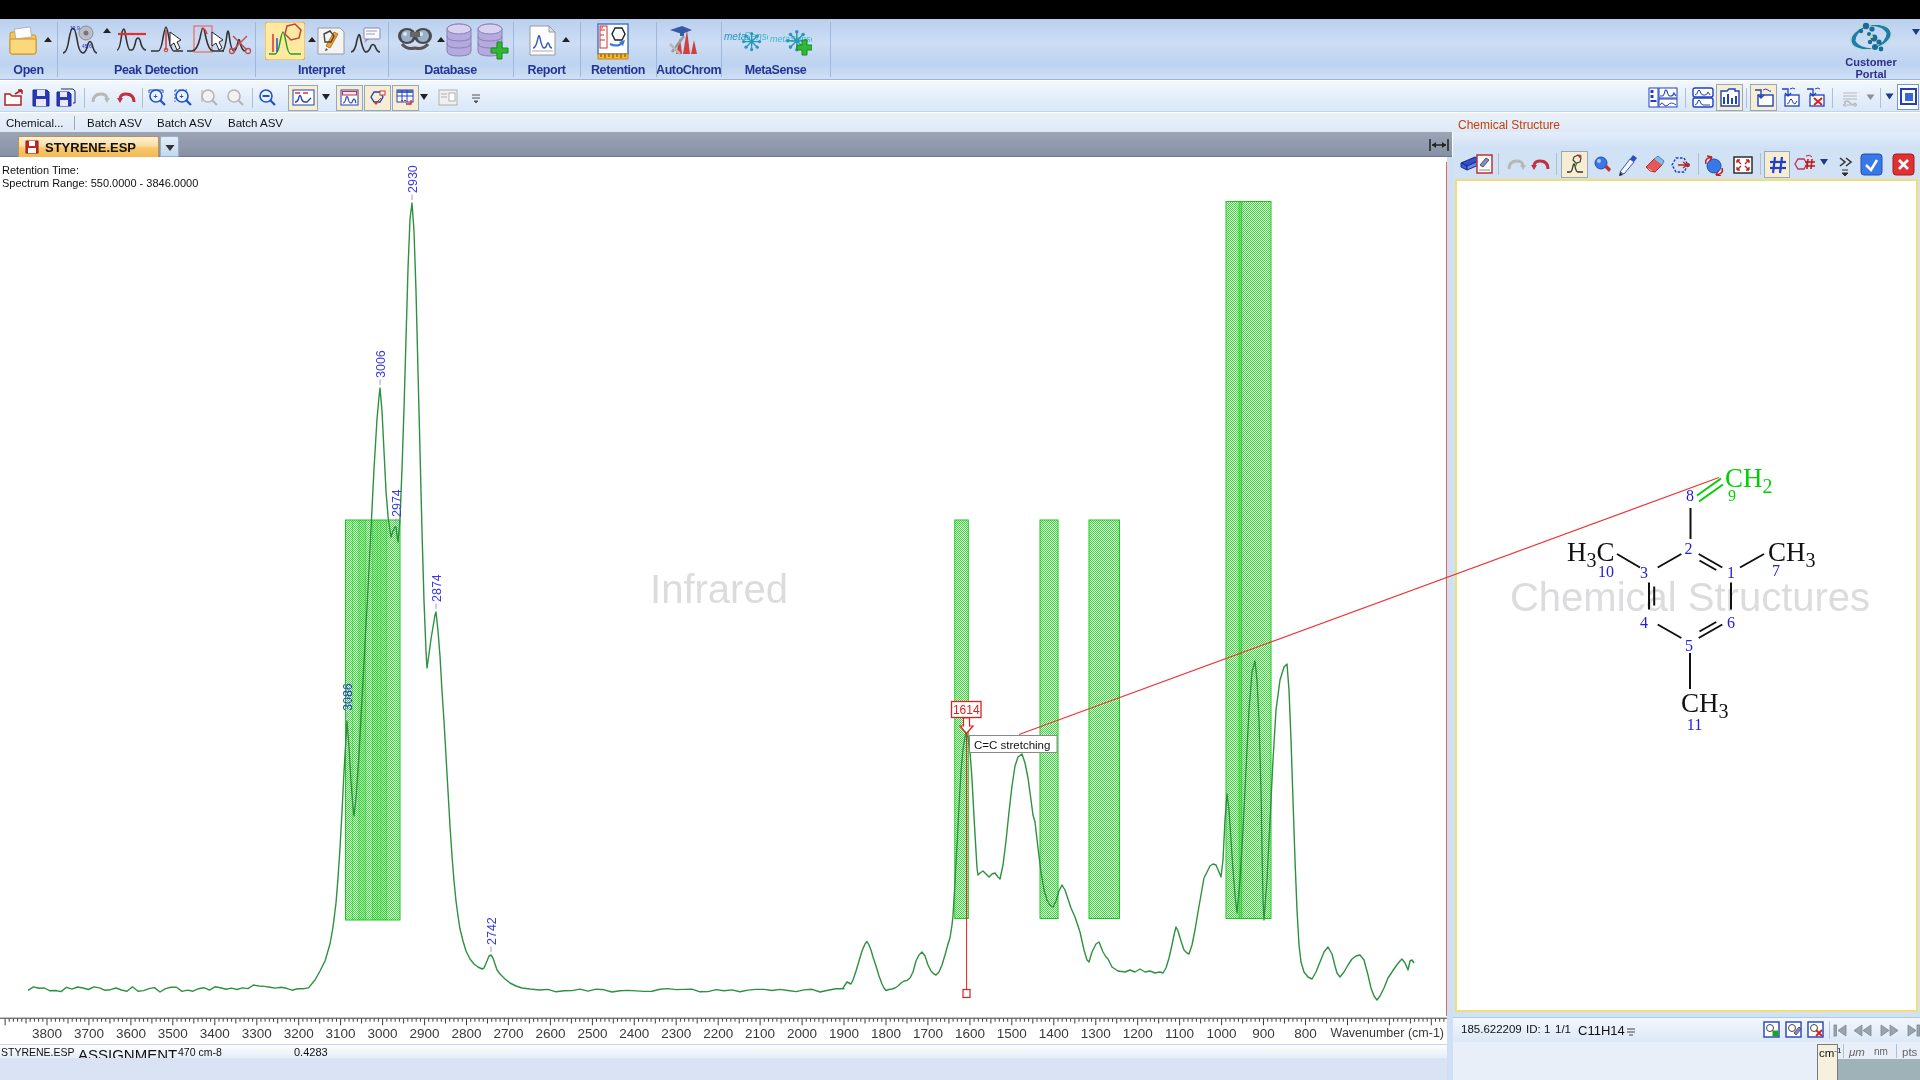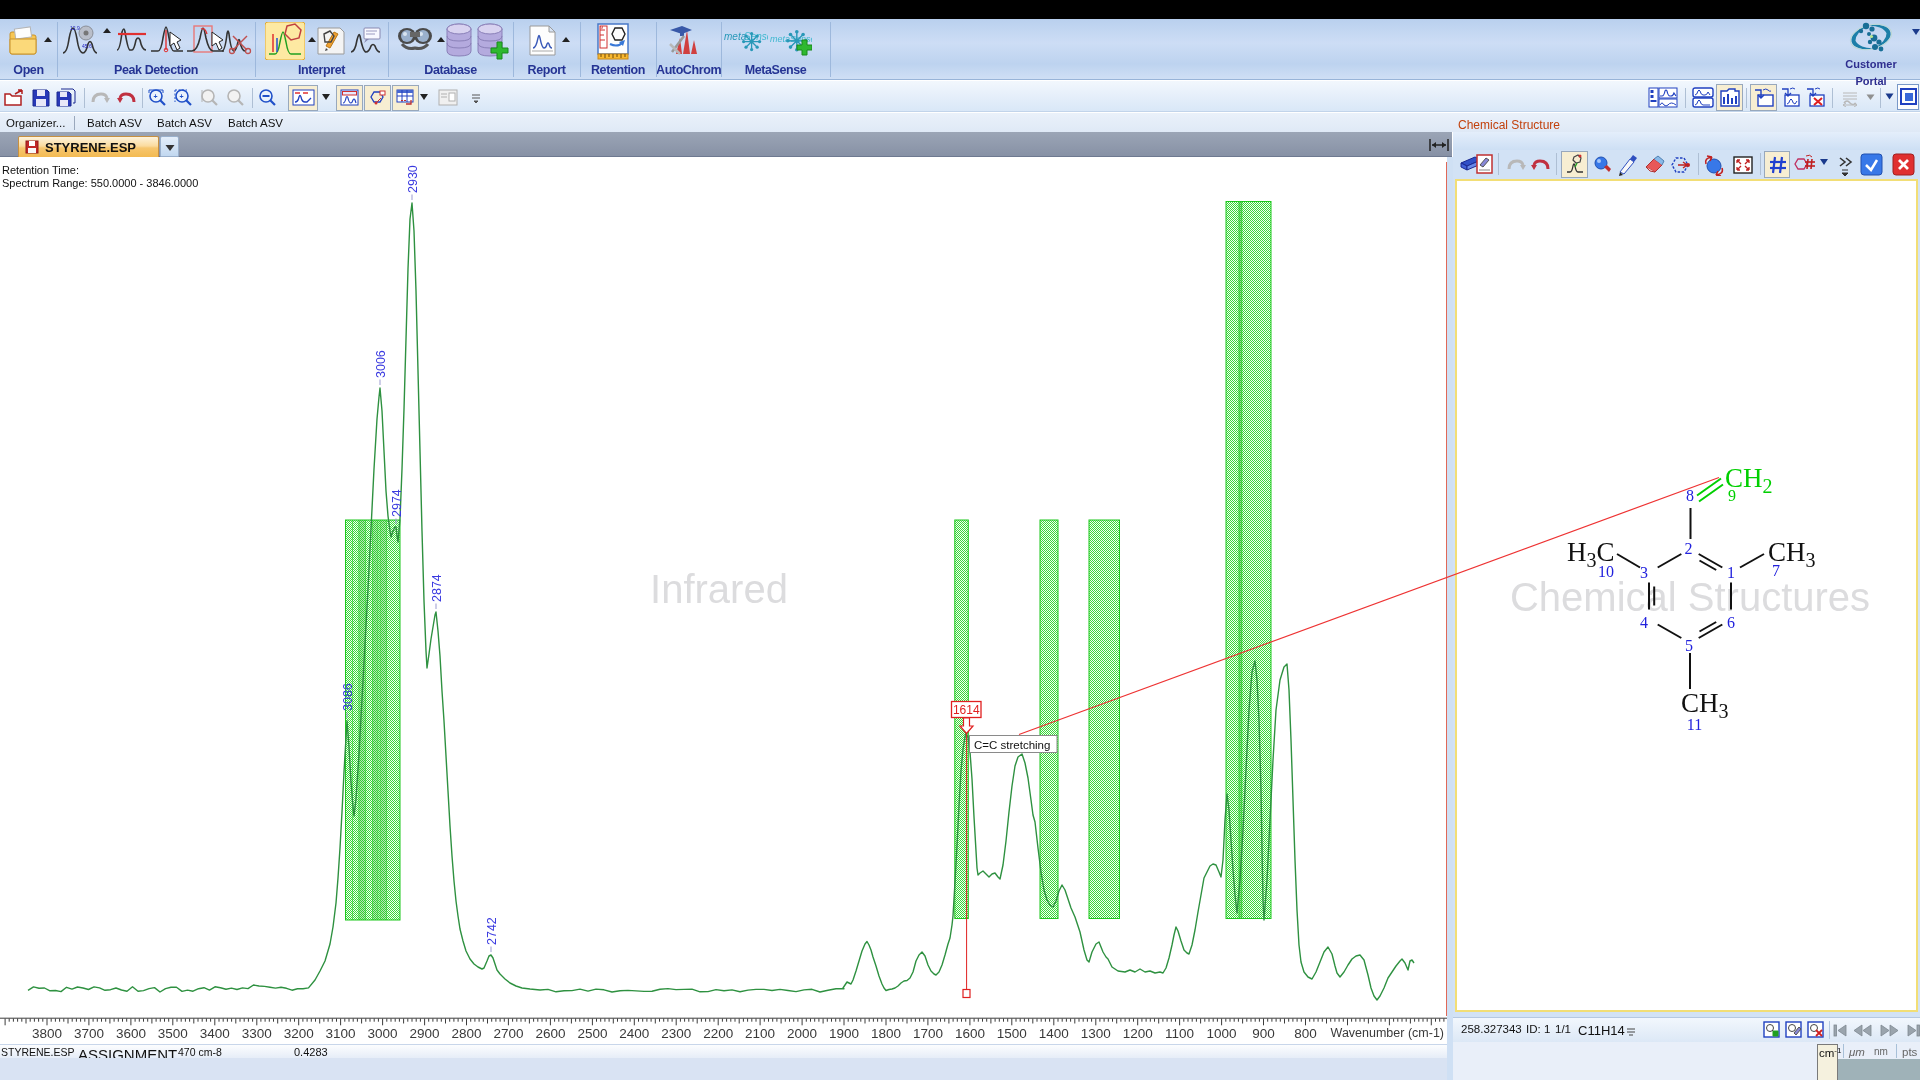--- a/index.html
+++ b/index.html
@@ -220,21 +220,21 @@
       <circle cx="20" cy="11" r="2.2"></circle>
       <circle cx="28" cy="14" r="2"></circle>
       <circle cx="33" cy="18" r="3.4"></circle>
       <circle cx="29" cy="22" r="2.2"></circle>
       <circle cx="38" cy="22" r="2.6"></circle>
       <circle cx="34" cy="27" r="3"></circle>
       <circle cx="40" cy="29" r="2.4"></circle>
     </g>
 <circle cx="30.5" cy="16.5" r="1.6" fill="#b8e890"></circle>
   </svg>
-<div class="abs" style="left:1840px;top:56px;width:62px;height:24px;color:#2e2e8f;font-weight:700;font-size:11px;text-align:center;line-height:17px">Customer<br>Portal</div>
+<div class="abs" style="left:1840px;top:56px;width:62px;height:24px;color:#2e2e8f;font-weight:700;font-size:11px;text-align:center;line-height:12px">Customer<br>Portal</div>
 <svg style="position:absolute;left:1912px;top:28px" width="8" height="8" viewBox="0 0 8 8">
     <path d="M0 1 L8 1 L4 7 Z" fill="#1a3a8c"></path>
   </svg>
 <svg style="position:absolute;left:3px;top:88px" width="22" height="20" viewBox="0 0 22 20">
     <path d="M2 6 L2 17 L18 17 L18 8 L9 8 L7 6 Z" fill="#fff" stroke="#b02020" stroke-width="1.5"></path>
     <path d="M12 6 L19 2 M19 2 L15 2 M19 2 L19 6" stroke="#b02020" stroke-width="1.5" fill="none"></path>
   </svg>
 <svg style="position:absolute;left:30px;top:88px" width="22" height="20" viewBox="0 0 22 20">
     <g transform="scale(1.0)">
       <path d="M3 2 L17 2 L19 4 L19 18 L3 18 Z" fill="#2838b8" stroke="#1a2890"></path>
@@ -383,21 +383,21 @@
   </svg>
 <div class="tsep" style="left:1880px"></div>
 <svg style="position:absolute;left:1884px;top:92px" width="11" height="9" viewBox="0 0 11 9">
     <path d="M1.5 1.5 L9.5 1.5 L5.5 7.5 Z" fill="#1a3a8c"></path>
   </svg>
 <div class="abs" style="left:1897px;top:84px;width:22px;height:26px;background:#fdfdfd;border:1px solid #7898c8"></div>
 <svg style="position:absolute;left:1900px;top:88px" width="17" height="18" viewBox="0 0 17 18">
     <rect x="1" y="1" width="15" height="15" fill="none" stroke="#2040c0" stroke-width="2"></rect>
     <rect x="5" y="5" width="8" height="8" fill="#3868d8"></rect>
   </svg>
-<div class="abs" style="left:6px;top:117px;font-size:11.5px;color:#111">Organizer...</div>
+<div class="abs" style="left:6px;top:117px;font-size:11.5px;color:#111">Chemical...</div>
 <div class="abs" style="left:74px;top:116px;width:1px;height:14px;background:#9aa8bc"></div>
 <div class="abs" style="left:87px;top:117px;font-size:11.5px;color:#111">Batch ASV</div>
 <div class="abs" style="left:157px;top:117px;font-size:11.5px;color:#111">Batch ASV</div>
 <div class="abs" style="left:228px;top:117px;font-size:11.5px;color:#111">Batch ASV</div>
 <div class="abs" style="left:18px;top:136px;width:141px;height:21px;background:linear-gradient(180deg,#fdf3dc 0%,#fbdb9e 45%,#f6c66e 55%,#f3ba52 100%);border:1px solid #c89040;border-bottom:none;border-radius:2px 2px 0 0"></div>
 <svg style="position:absolute;left:25px;top:140px" width="15" height="15" viewBox="0 0 15 15">
     <rect x="1" y="1" width="12" height="12" fill="#c02828" stroke="#901818"></rect>
     <rect x="4" y="1" width="6" height="5" fill="#fff"></rect>
     <rect x="3" y="8" width="8" height="5" fill="#f8f8f8"></rect>
   </svg>
@@ -987,21 +987,21 @@
       <text x="1694.5" y="730.0" text-anchor="middle" font-size="16" fill="#2121dd">11</text>
       <text x="1690.0" y="501.0" text-anchor="middle" font-size="16" fill="#2121dd">8</text>
       <text x="1732.0" y="501.0" text-anchor="middle" font-size="16" fill="#00cf00">9</text>
       <text x="1768.0" y="561.0" font-size="27" fill="#111" text-anchor="start">CH<tspan font-size="20" dy="6">3</tspan></text>
       <text x="1567" y="561" font-size="27" fill="#111">H<tspan font-size="20" dy="6">3</tspan><tspan font-size="27" dy="-6">C</tspan></text>
       <text x="1681.0" y="712.0" font-size="27" fill="#111" text-anchor="start">CH<tspan font-size="20" dy="6">3</tspan></text>
       <text x="1725.0" y="487.0" font-size="27" fill="#00cf00" text-anchor="start">CH<tspan font-size="20" dy="6">2</tspan></text>
     </g>
 </svg>
 <div class="abs" style="left:1453px;top:1017px;width:467px;height:25px;background:linear-gradient(180deg,#f2f7fd,#dce8f6);border-top:1px solid #b5c8e0"></div>
-<div class="abs" style="left:1461px;top:1023px;font-size:11.5px;color:#111">258.327343</div>
+<div class="abs" style="left:1461px;top:1023px;font-size:11.5px;color:#111">185.622209</div>
 <div class="abs" style="left:1526px;top:1023px;font-size:11.5px;color:#111">ID: 1</div>
 <div class="abs" style="left:1555px;top:1023px;font-size:11.5px;color:#111">1/1</div>
 <div class="abs" style="left:1578px;top:1023px;font-size:13px;color:#111">C11H14</div>
 <svg style="position:absolute;left:1625px;top:1026px" width="12" height="12" viewBox="0 0 12 12">
     <path d="M2 3 L10 3 M2 6 L10 6 M4 9 L8 9" stroke="#444"></path>
   </svg>
 <svg style="position:absolute;left:1763px;top:1020px" width="62" height="20" viewBox="0 0 62 20">
     <g>
       <rect x="1" y="2" width="15" height="15" fill="#fff" stroke="#2040c0" stroke-width="1.4"></rect>
       <circle cx="7" cy="8" r="3.5" fill="none" stroke="#444"></circle>

